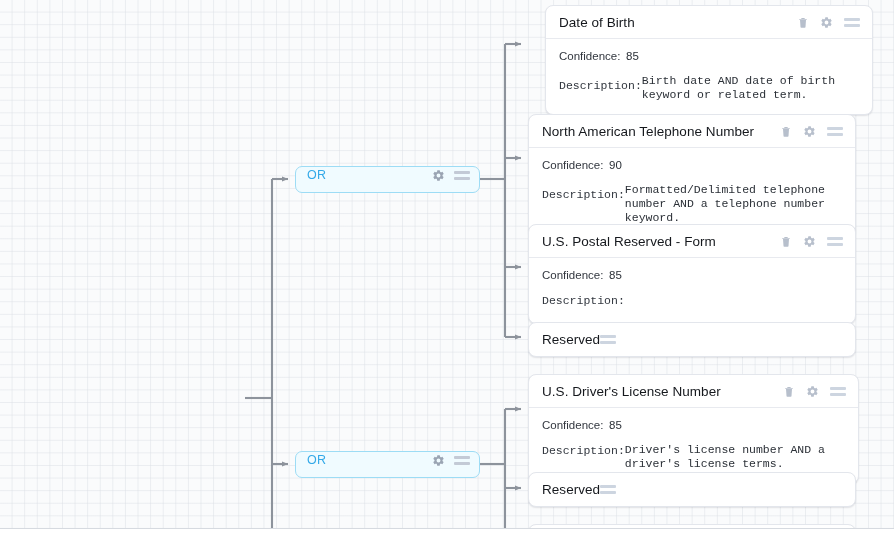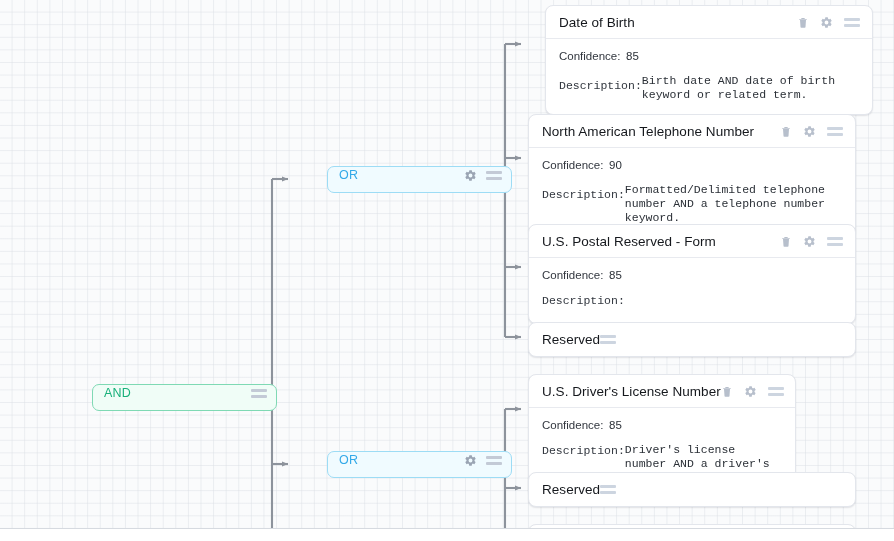--- a/index.html
+++ b/index.html
@@ -54,21 +54,20 @@
 
   
   .logic-node {
     height: 27px;
     border-radius: 7px;
     display: flex;
     align-items: center;
     padding: 0 9px 9px 11px;
     font-size: 12.5px;
     letter-spacing: 0.2px;
-    margin-left: 32px;
   }
   .logic-node .lbl { flex: 0 0 auto; font-weight: 400; }
   .logic-node .spacer { flex: 1 1 auto; }
   .logic-node .node-icons {
     display: flex; align-items: center; gap: 9px;
   }
 
   .logic-and {
     background: #f0fdf7;
     border: 1px solid #7fd9b4;
@@ -177,30 +176,20 @@
       <path d="M505,267 L521,267" marker-end="url(#arw)"></path>
       <path d="M505,337 L521,337" marker-end="url(#arw)"></path>
 
       <path d="M480,464 L505,464"></path>
       <path d="M505,409 L505,529"></path>
       <path d="M505,409 L521,409" marker-end="url(#arw)"></path>
       <path d="M505,488 L521,488" marker-end="url(#arw)"></path>
     </g>
   </svg>
 
-  <div class="node logic-node logic-and" style="left:60px; top:384px; width:185px;">
-    <span class="lbl">AND</span>
-    <span class="spacer"></span>
-    <span class="node-icons">
-      <span class="drag-handle">
-          <i></i>
-          <i></i>
-        </span>
-    </span>
-  </div>
 
   <div class="node logic-node logic-or" style="left:295px; top:166px; width:185px;">
     <span class="lbl">OR</span>
     <span class="spacer"></span>
     <span class="node-icons">
       <span class="icon-btn">
         <svg class="gear" viewBox="0 0 24 24">
             <path d="M19.4 13a7.6 7.6 0 0 0 0-2l2-1.6a.5.5 0 0 0 .1-.6l-1.9-3.3a.5.5 0 0 0-.6-.2l-2.4 1a7.3 7.3 0 0 0-1.7-1l-.4-2.5a.5.5 0 0 0-.5-.4h-3.8a.5.5 0 0 0-.5.4l-.4 2.5c-.6.2-1.2.6-1.7 1l-2.4-1a.5.5 0 0 0-.6.2L2.5 8.8a.5.5 0 0 0 .1.6L4.6 11a7.6 7.6 0 0 0 0 2l-2 1.6a.5.5 0 0 0-.1.6l1.9 3.3c.1.2.4.3.6.2l2.4-1c.5.4 1.1.8 1.7 1l.4 2.5c0 .3.2.4.5.4h3.8c.3 0 .5-.1.5-.4l.4-2.5c.6-.2 1.2-.6 1.7-1l2.4 1c.2.1.5 0 .6-.2l1.9-3.3a.5.5 0 0 0-.1-.6zM12 15.6A3.6 3.6 0 1 1 15.6 12 3.6 3.6 0 0 1 12 15.6z"></path>
           </svg>
       </span>
@@ -331,21 +320,21 @@
       <span class="spacer"></span>
       <span class="card-icons">
         <span class="drag-handle soft">
             <i></i>
             <i></i>
           </span>
       </span>
     </div>
   </div>
 
-  <div class="node card" style="left:528px; top:374px; width:268px;">
+  <div class="node card" style="left:528px; top:374px; width:331px;">
     <div class="card-head">
       <span class="card-title">U.S. Driver's License Number</span>
       <span class="spacer"></span>
       <span class="card-icons">
         <span class="icon-btn">
           <svg class="trash" viewBox="0 0 24 24">
               <path d="M6 7h12l-1 14.2a1.4 1.4 0 0 1-1.4 1.3H8.4A1.4 1.4 0 0 1 7 21.2zM9.5 3h5a1 1 0 0 1 1 1v1.2h4.1v1.3H4.4V5.2h4.1V4a1 1 0 0 1 1-1z"></path>
             </svg>
         </span>
         <span class="icon-btn">

